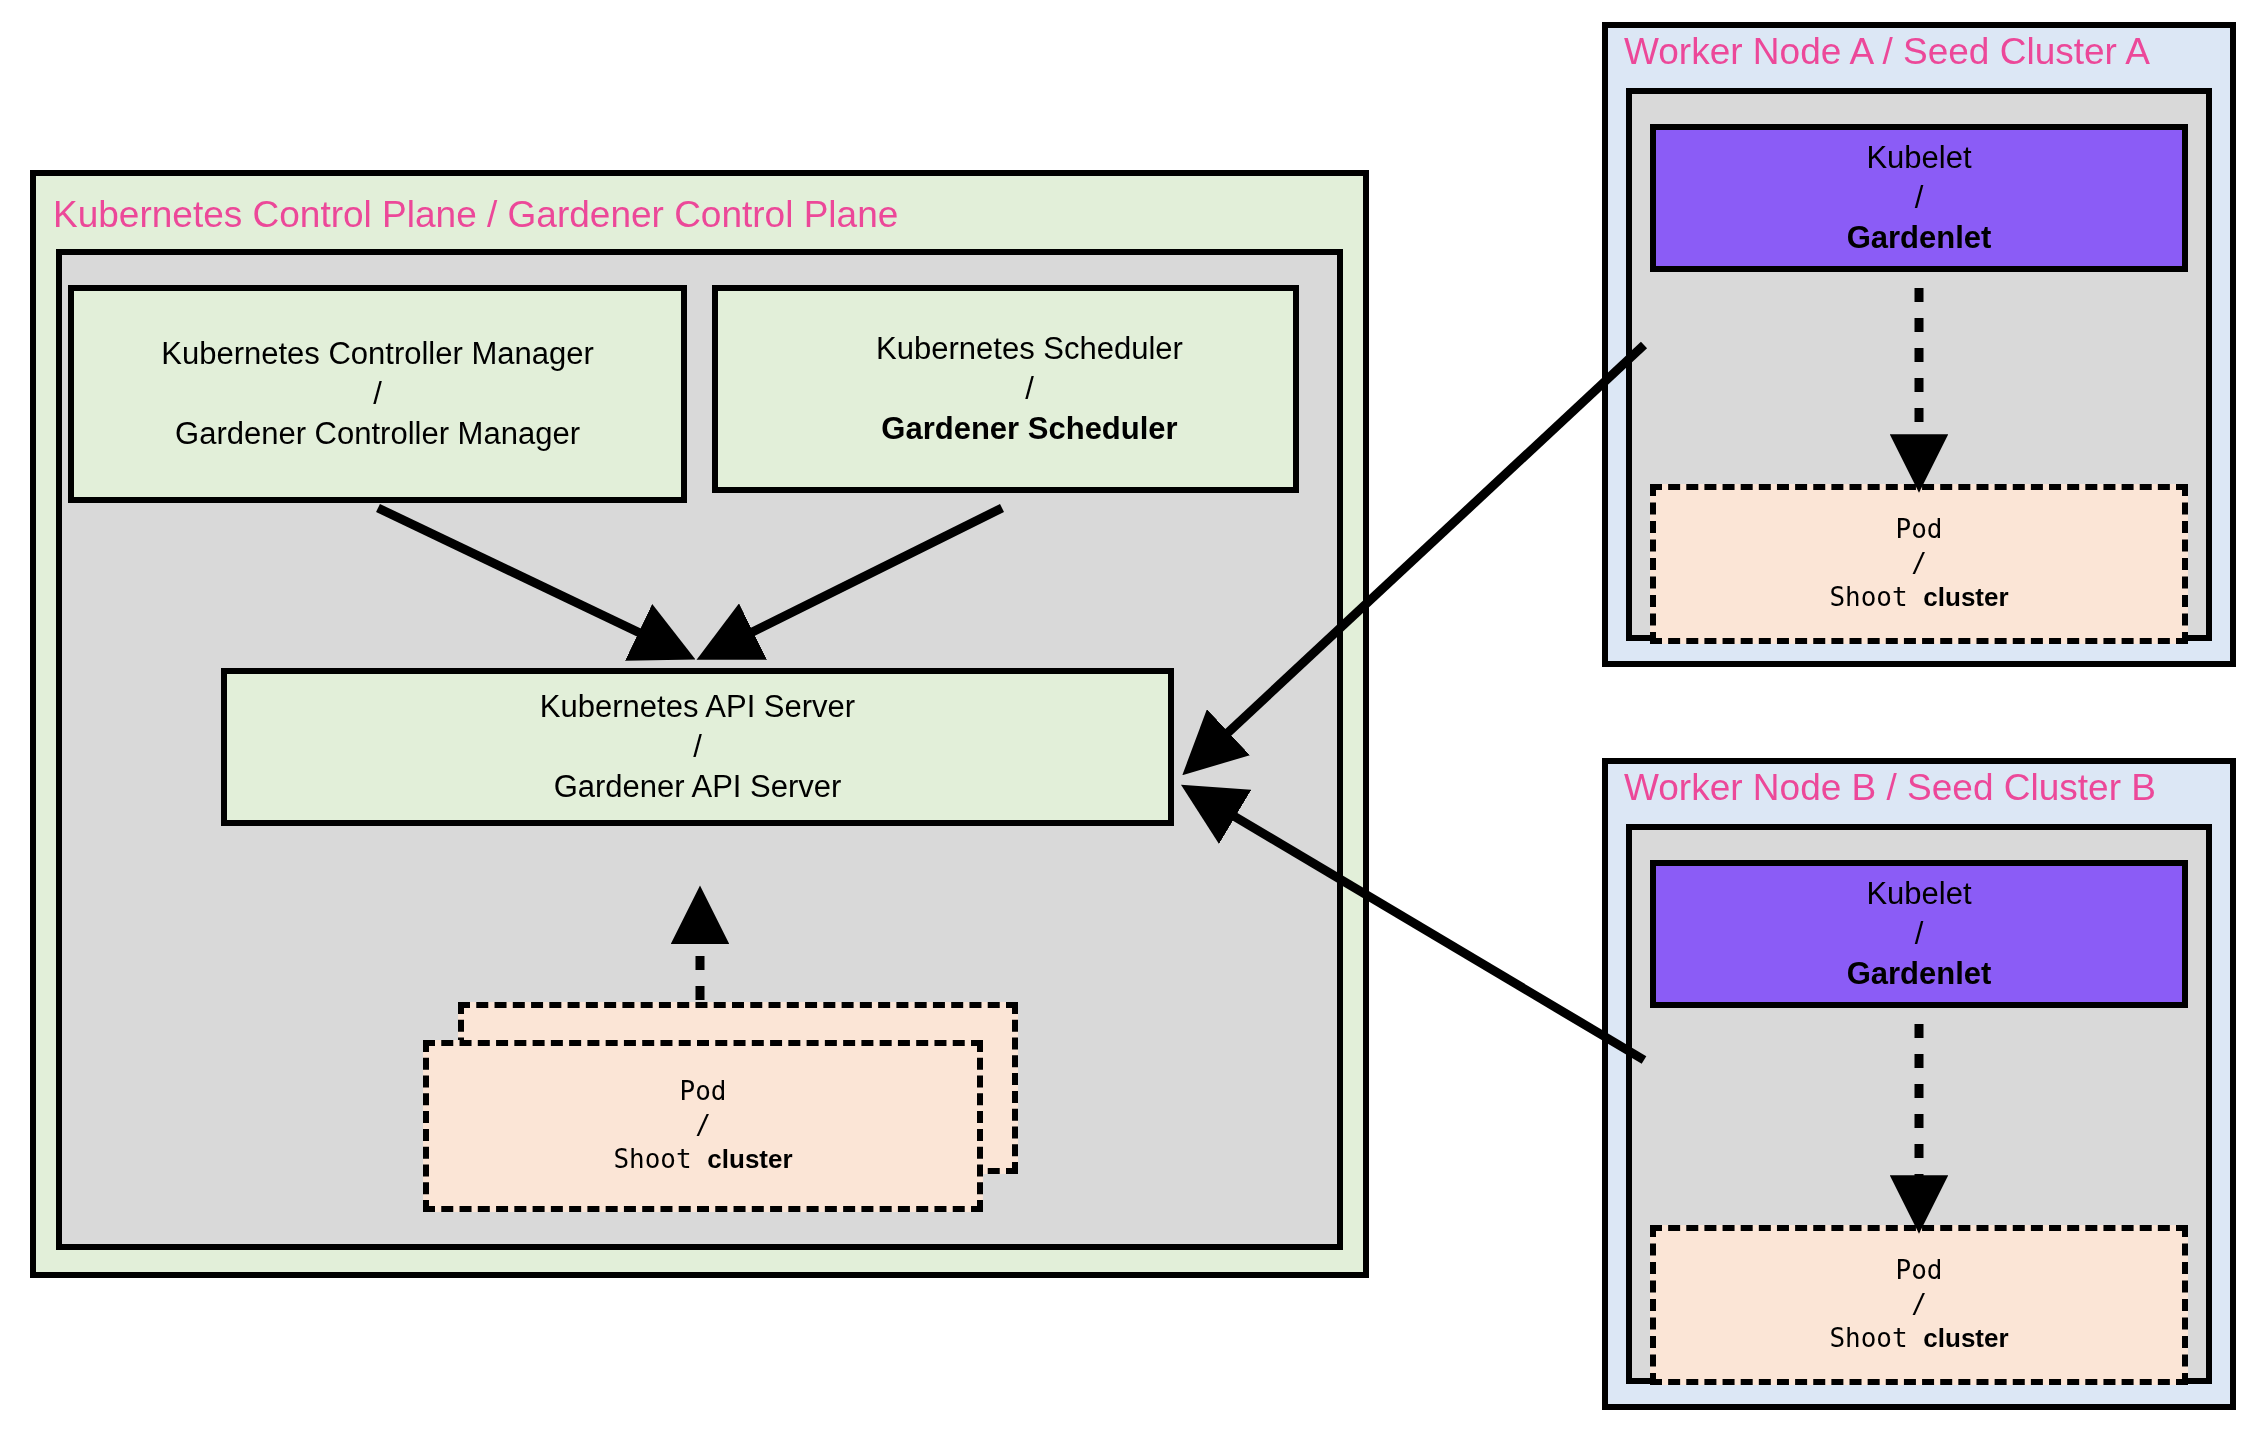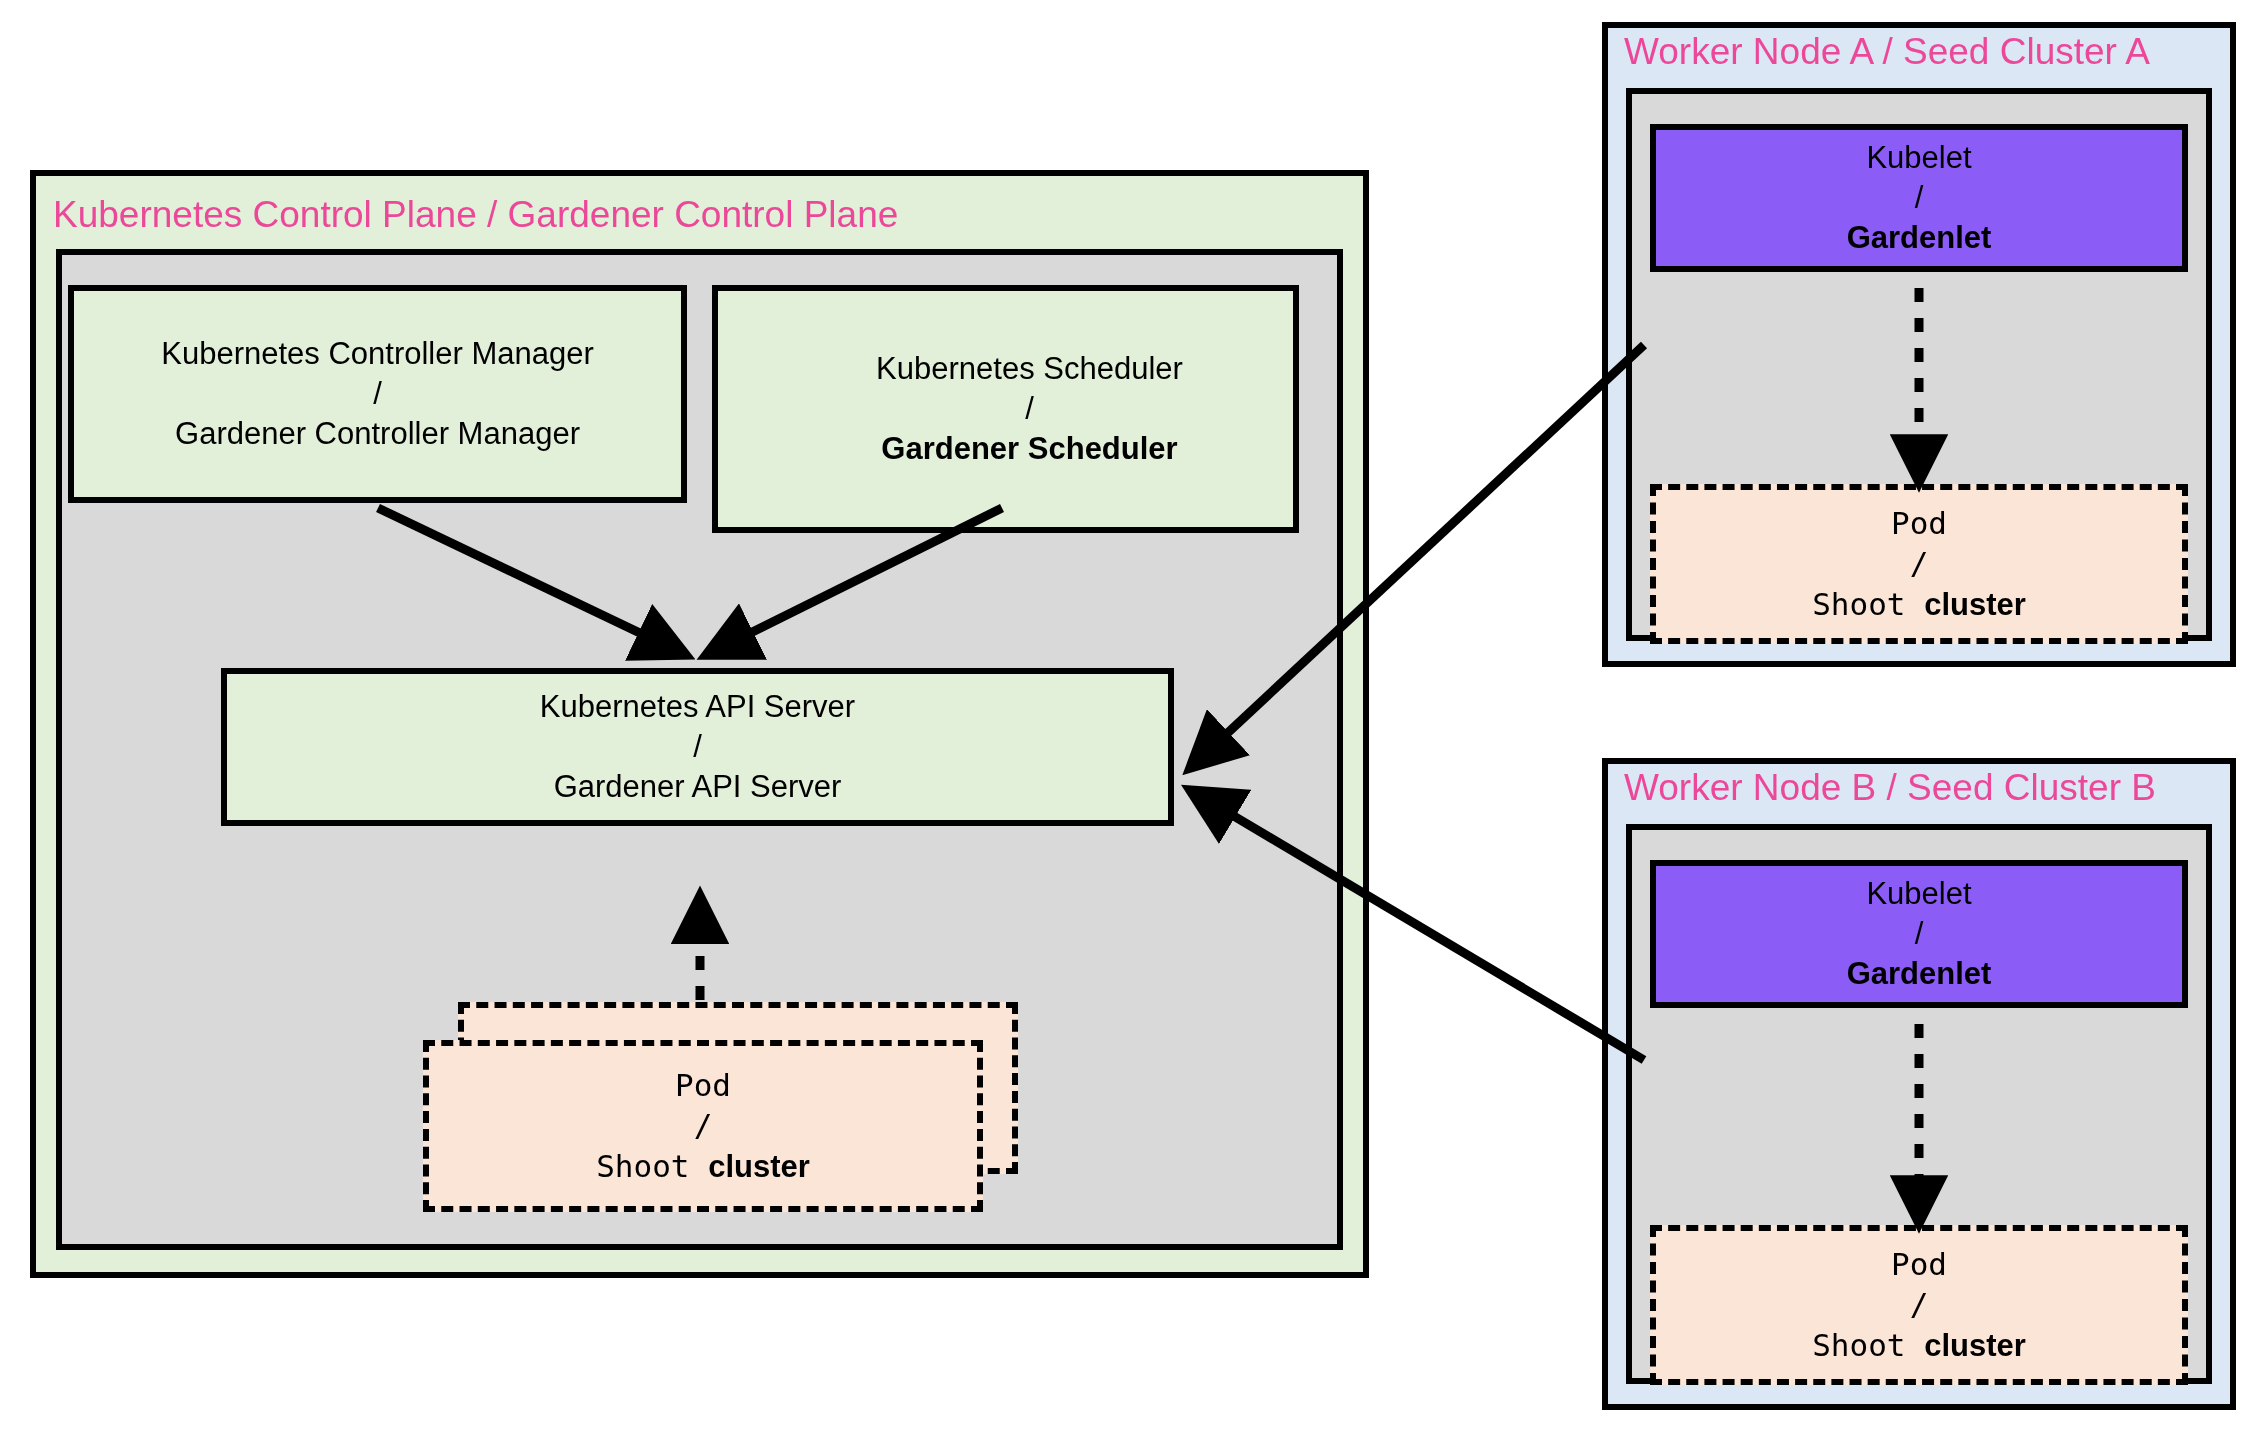--- a/index.html
+++ b/index.html
@@ -68,21 +68,21 @@
     color: #000000;
   }
   .box-pod {
     background: #fbe5d6;
     border: 6px dashed #000000;
     display: flex;
     flex-direction: column;
     align-items: center;
     justify-content: center;
     text-align: center;
-    font-size: 31px;
+    font-size: 26px;
     line-height: 1.3;
     color: #000000;
     font-family: "DejaVu Sans Mono", monospace;
   }
   .box-pod-shadow {
     background: #fbe5d6;
     border: 6px dashed #000000;
   }
   .b { font-weight: bold; }
   .mono { font-family: "DejaVu Sans Mono", monospace; }
@@ -107,21 +107,21 @@
   <div class="panel-title" style="left:53px; top:195px;">Kubernetes Control Plane / Gardener Control Plane</div>
 
   <div class="abs panel-grey" style="left:56px; top:249px; width:1287px; height:1001px;"></div>
 
   <div class="abs box" style="left:68px; top:285px; width:619px; height:218px;">
     <span>Kubernetes Controller Manager</span>
     <span class="slash">/</span>
     <span>Gardener Controller Manager</span>
   </div>
 
-  <div class="abs box" style="left:712px; top:285px; width:587px; height:248px;padding-left:48px;">
+  <div class="abs box" style="left:712px; top:285px; width:587px; height:208px;padding-left:48px;">
     <span>Kubernetes Scheduler</span>
     <span class="slash">/</span>
     <span class="b">Gardener Scheduler</span>
   </div>
 
   <div class="abs box" style="left:221px; top:668px; width:953px; height:158px;">
     <span>Kubernetes API Server</span>
     <span class="slash">/</span>
     <span>Gardener API Server</span>
   </div>

